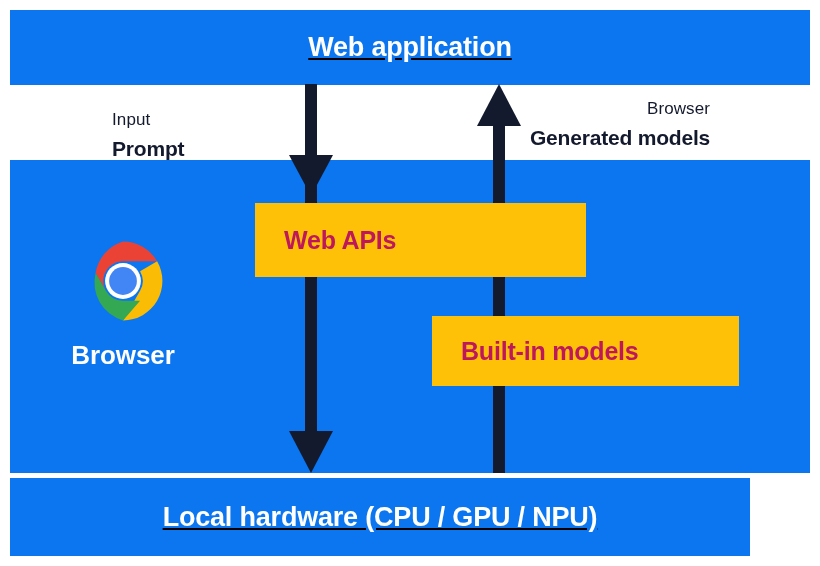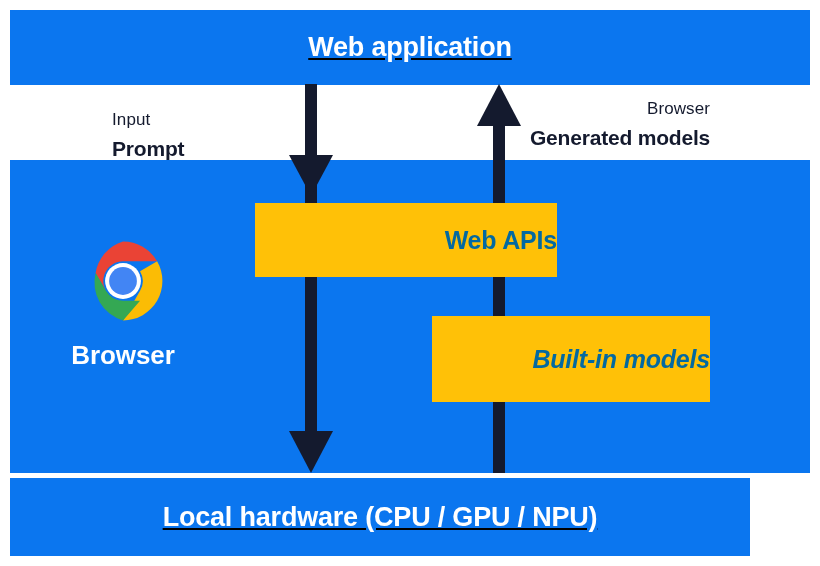--- a/index.html
+++ b/index.html
@@ -73,37 +73,37 @@
     height: 566px;
     pointer-events: none;
   }
 
   
   .api-box {
     position: absolute;
     background: #FFC107;
     display: flex;
     align-items: center;
-    justify-content: flex-end;
+    justify-content: flex-start;
     text-align: center;
-    color: #0369a1;
+    color: #be185d;
     font-weight: bold;
     letter-spacing: -0.2px;
+    padding-left: 29px;
   }
   #box-web-apis {
     left: 255px; top: 203px;
     width: 302px; height: 74px;
     font-size: 25px;
   }
   #box-builtin {
     left: 432px; top: 316px;
-    width: 278px; height: 86px;
+    width: 278px; height: 70px;
     font-size: 25px;
     line-height: 1.22;
-    font-style: italic;
   }
 
   
   #browser-block {
     position: absolute;
     left: 55px;
     top: 238px;
     width: 136px;
     text-align: center;
   }

